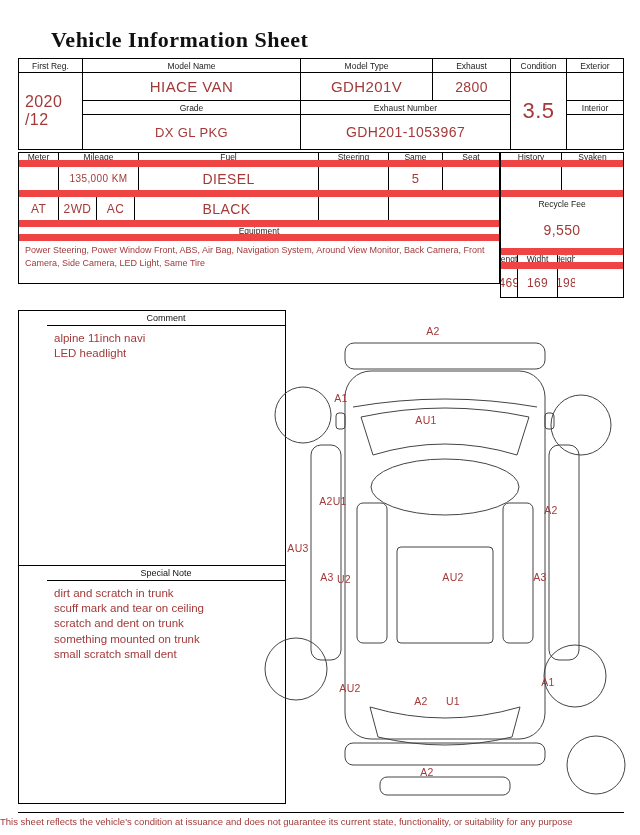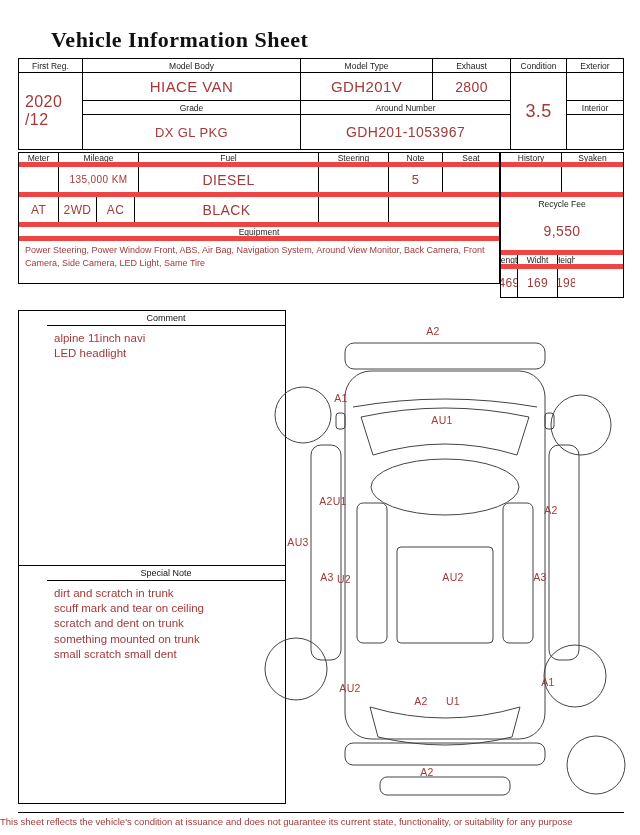--- a/index.html
+++ b/index.html
@@ -17,34 +17,34 @@
   .cell {
     border-right:1px solid #000; border-bottom:1px solid #000;
     box-sizing:border-box; display:flex; align-items:center; justify-content:center;
     overflow:hidden;
   }
   .nr { border-right:none !important; }
   .nb { border-bottom:none !important; }
   .hd { font-size:8.5px; color:#222;text-align:center; }
   .rv { color:#a33a3a; letter-spacing:0.4px; }
   .v10{font-size:10px}.v12{font-size:12px}.v13{font-size:13px}.v14{font-size:14px}
-  .v15{font-size:15px}.v16{font-size:16px}.v18{font-size:18px}
+  .v15{font-size:15px}.v16{font-size:16px}.v18{font-size:22px}
   .col { flex-direction:column; align-items:flex-start; justify-content:center; padding-left:6px; line-height:1.15; }
   
   .grid1 {
     position:absolute; left:18px; top:58px;
     display:grid;
     grid-template-columns:64px 218px 132px 78px 56px 56px;
     grid-template-rows:14px 28px 14px 34px;
     border:1px solid #000;
   }
   
   .spec-left  { position:absolute; left:18px;  top:152px; width:480px; border:1px solid #000; }
   .spec-right { position:absolute; left:500px; top:152px; width:122px; border:1px solid #000; }
-  .srow { display:flex; box-sizing:border-box; border-bottom:5px solid #ef4444; }
+  .srow { display:flex; box-sizing:border-box; border-bottom:7px solid #ef4444; }
   .srow.nb { border-bottom:none; }
   .srow:last-child { border-bottom:none; }
   .h14{height:14px}.h28{height:28px}.h30{height:30px}.h42{height:42px}.h44{height:44px}
   .scell { border-right:1px solid #000; box-sizing:border-box; display:flex; align-items:center; justify-content:center; overflow:hidden; }
   .scell:last-child { border-right:none; }
   .w40{width:40px}.w80{width:80px}.w180{width:180px}.w70{width:70px}.w54{width:54px}.w56{width:56px}
   .w38{width:38px}.w184{width:184px}.w110{width:110px}.w61{width:61px}.w41{width:17px}.wfull{width:100%}
   .equip-text {
     display:block; width:100%; padding:3px 6px; box-sizing:border-box;
     font-size:9px; line-height:1.45; color:#a33a3a; text-align:left;
@@ -66,52 +66,52 @@
 </style>
 </head>
 <body>
 
 <div class="sheet">
 
   <h1 class="title">Vehicle Information Sheet</h1>
 
   <div class="grid1">
     <div class="cell hd" style="grid-row:1;grid-column:1">First Reg.</div>
-    <div class="cell hd" style="grid-row:1;grid-column:2">Model Body</div>
+    <div class="cell hd" style="grid-row:1;grid-column:2">Model Name</div>
     <div class="cell hd" style="grid-row:1;grid-column:3">Model Type</div>
     <div class="cell hd" style="grid-row:1;grid-column:4">Exhaust</div>
     <div class="cell hd" style="grid-row:1;grid-column:5">Condition</div>
     <div class="cell hd nr" style="grid-row:1;grid-column:6">Exterior</div>
 
     <div class="cell rv nb col v16" style="grid-row:2/span 3;grid-column:1">
       <div>2020</div>
       <div>/12</div>
     </div>
     <div class="cell rv v15" style="grid-row:2;grid-column:2">HIACE VAN</div>
     <div class="cell rv v15" style="grid-row:2;grid-column:3">GDH201V</div>
     <div class="cell rv v14" style="grid-row:2;grid-column:4">2800</div>
     <div class="cell rv nb v18" style="grid-row:2/span 3;grid-column:5">3.5</div>
     <div class="cell nr" style="grid-row:2;grid-column:6"></div>
 
     <div class="cell hd" style="grid-row:3;grid-column:2">Grade</div>
-    <div class="cell hd" style="grid-row:3;grid-column:3/span 2">Around Number</div>
+    <div class="cell hd" style="grid-row:3;grid-column:3/span 2">Exhaust Number</div>
     <div class="cell hd nr" style="grid-row:3;grid-column:6">Interior</div>
 
     <div class="cell rv nb v13" style="grid-row:4;grid-column:2">DX GL PKG</div>
     <div class="cell rv nb v14" style="grid-row:4;grid-column:3/span 2">GDH201-1053967</div>
     <div class="cell nr nb" style="grid-row:4;grid-column:6"></div>
   </div>
 
   <div class="spec-left">
     <div class="srow h14">
       <div class="scell hd w40">Meter</div>
       <div class="scell hd w80">Mileage</div>
       <div class="scell hd w180">Fuel</div>
       <div class="scell hd w70">Steering</div>
-      <div class="scell hd w54">Note</div>
+      <div class="scell hd w54">Same</div>
       <div class="scell hd w56">Seat</div>
     </div>
     <div class="srow h30">
       <div class="scell w40"></div>
       <div class="scell rv v10 w80">135,000 KM</div>
       <div class="scell rv v14 w180">DIESEL</div>
       <div class="scell w70"></div>
       <div class="scell rv v13 w54">5</div>
       <div class="scell w56"></div>
     </div>
@@ -195,24 +195,24 @@
       <rect x="53" y="130" width="30" height="215" rx="10"></rect>
       <rect x="291" y="130" width="30" height="215" rx="10"></rect>
       <circle cx="45" cy="100" r="28"></circle>
       <circle cx="323" cy="110" r="30"></circle>
       <circle cx="38" cy="354" r="31"></circle>
       <circle cx="317" cy="361" r="31"></circle>
       <circle cx="338" cy="450" r="29"></circle>
     </svg>
     <span class="marker" style="left:175px;top:16px">A2</span>
     <span class="marker" style="left:83px;top:83px">A1</span>
-    <span class="marker" style="left:184px;top:105px">AU1</span>
+    <span class="marker" style="left:168px;top:105px">AU1</span>
     <span class="marker" style="left:75px;top:186px">A2U1</span>
     <span class="marker" style="left:293px;top:195px">A2</span>
-    <span class="marker" style="left:40px;top:227px">AU3</span>
+    <span class="marker" style="left:40px;top:233px">AU3</span>
     <span class="marker" style="left:69px;top:262px">A3</span>
     <span class="marker" style="left:86px;top:264px">U2</span>
     <span class="marker" style="left:195px;top:262px">AU2</span>
     <span class="marker" style="left:282px;top:262px">A3</span>
     <span class="marker" style="left:92px;top:373px">AU2</span>
     <span class="marker" style="left:290px;top:367px">A1</span>
     <span class="marker" style="left:163px;top:386px">A2</span>
     <span class="marker" style="left:195px;top:386px">U1</span>
     <span class="marker" style="left:169px;top:457px">A2</span>
   </div>

